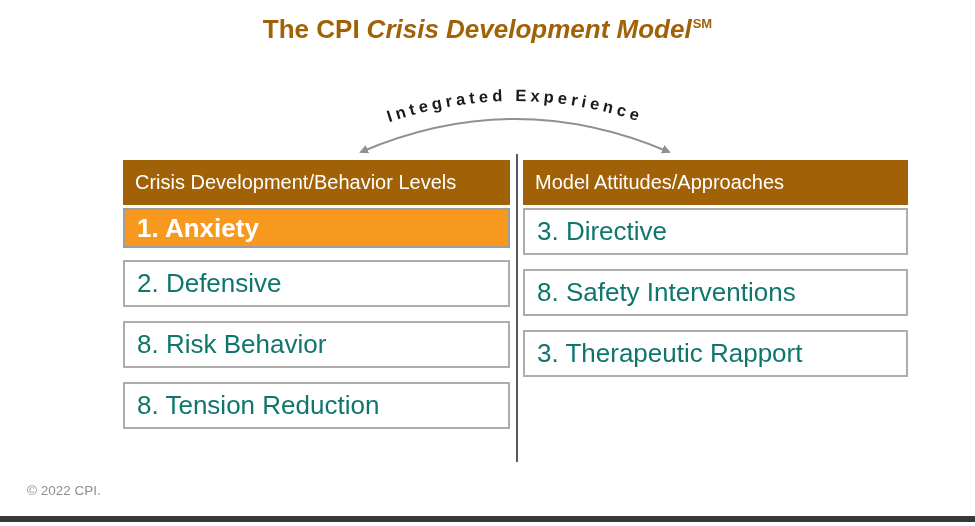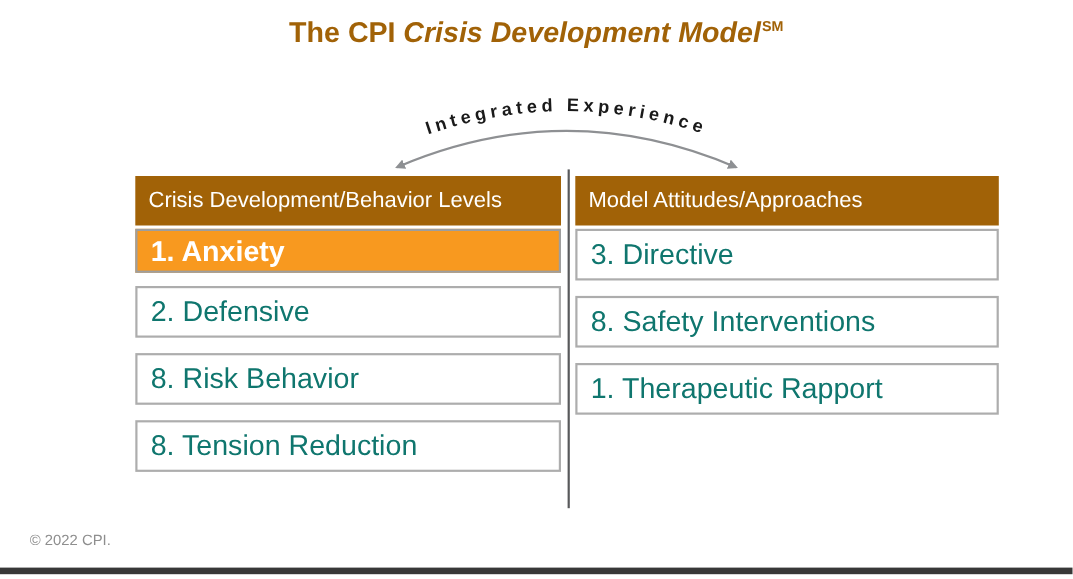--- a/index.html
+++ b/index.html
@@ -99,19 +99,19 @@
     <div class="row row-1">1. Anxiety</div>
     <div class="row row-n">2. Defensive</div>
     <div class="row row-n">8. Risk Behavior</div>
     <div class="row row-n">8. Tension Reduction</div>
   </div>
 
   <div class="col col-right">
     <div class="hdr">Model Attitudes/Approaches</div>
     <div class="row row-n">3. Directive</div>
     <div class="row row-n">8. Safety Interventions</div>
-    <div class="row row-n">1. Therapeutic Rapport</div>
+    <div class="row row-n">3. Therapeutic Rapport</div>
   </div>
 
   <div class="copyright">© 2022 CPI.</div>
   <div class="bottom-bar"></div>
 
 </div>
 
 </body></html>

